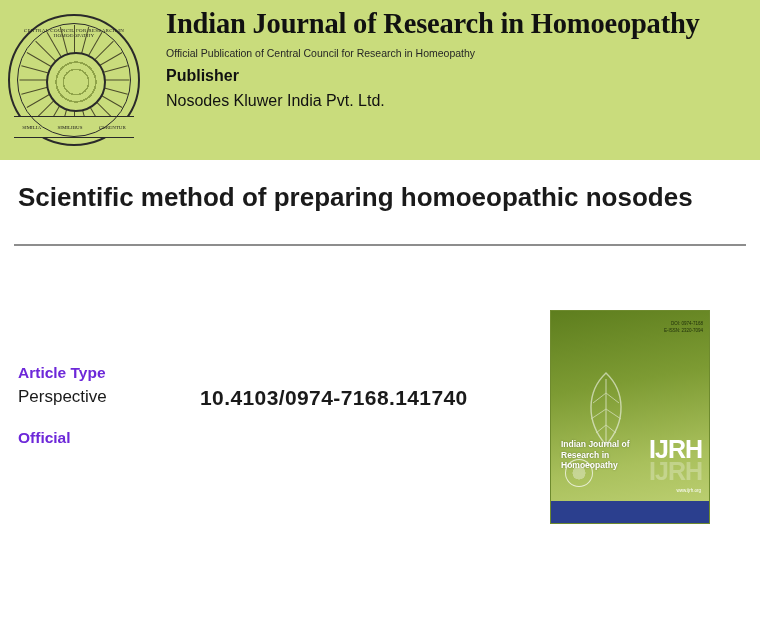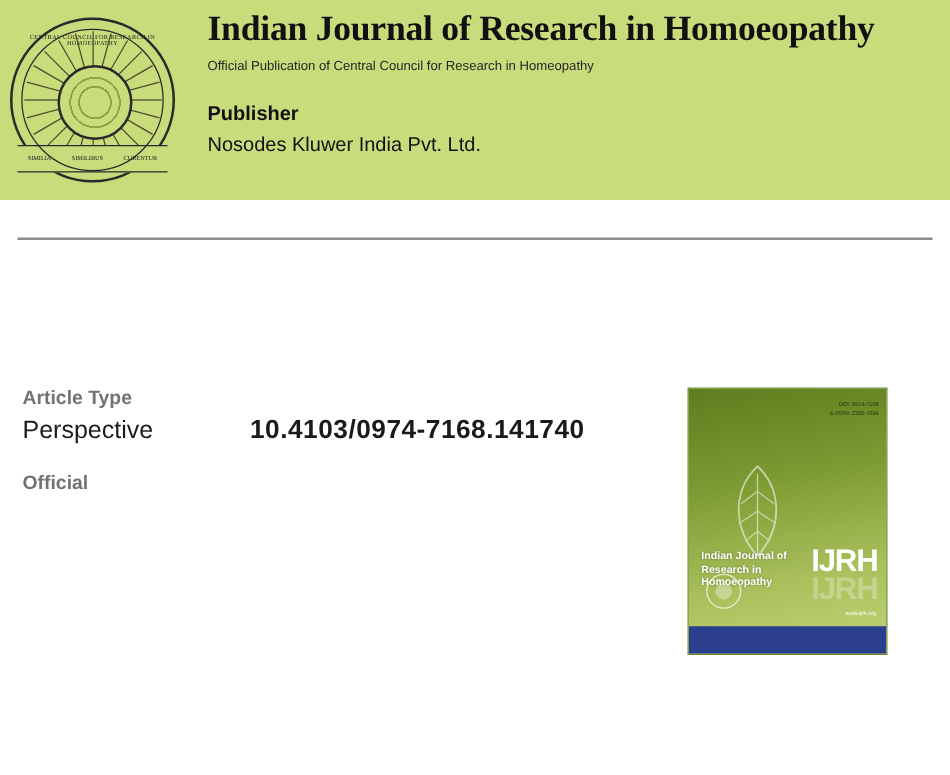--- a/index.html
+++ b/index.html
@@ -122,21 +122,21 @@
     font-family: "Liberation Sans", sans-serif;
     font-size: 10.5px;
     color: #262626;
     margin-top: 7px;
   }
   .publisher-label {
     font-family: "Liberation Sans", sans-serif;
     font-weight: bold;
     font-size: 16px;
     color: #111111;
-    margin-top: 24px;
+    margin-top: 8px;
   }
   .publisher-name {
     font-family: "Liberation Sans", sans-serif;
     font-size: 16px;
     color: #111111;
     margin-top: 7px;
   }
 
   
   .body-wrap {
@@ -253,29 +253,29 @@
     right: 0;
     bottom: 0;
     height: 22px;
     background: #2b3f8e;
   }
 
   .section-label {
     font-family: "Liberation Sans", sans-serif;
     font-weight: bold;
     font-size: 15.5px;
-    color: #737373;
+    color: #6d28d9;
     margin: 0 0 0 4px;
   }
   .article-type-block {
     margin-top: 118px;
     position: relative;
   }
   .section-value {
-    font-size: 20px;
+    font-size: 17px;
     color: #1a1a1a;
     margin: 5px 0 0 4px;
   }
   .doi {
     position: absolute;
     left: 186px;
     top: 22px;
     font-size: 21px;
     color: #1a1a1a;
     letter-spacing: .4px;
@@ -338,20 +338,21 @@
   <div class="header-text">
     <div class="journal-title">Indian Journal of Research in Homoeopathy</div>
     <div class="journal-subtitle">Official Publication of Central Council for Research in Homeopathy</div>
     <div class="publisher-label">Publisher</div>
     <div class="publisher-name">Nosodes Kluwer India Pvt. Ltd.</div>
   </div>
 </div>
 
 <div class="body-wrap">
 
+  <h1 class="article-title">Scientific method of preparing homoeopathic nosodes</h1>
 
   <div class="divider"></div>
 
 
   <div class="article-type-block">
     <div class="section-label">Article Type</div>
     <div class="section-value">Perspective</div>
     <div class="doi">10.4103/0974-7168.141740</div>
   </div>
 

